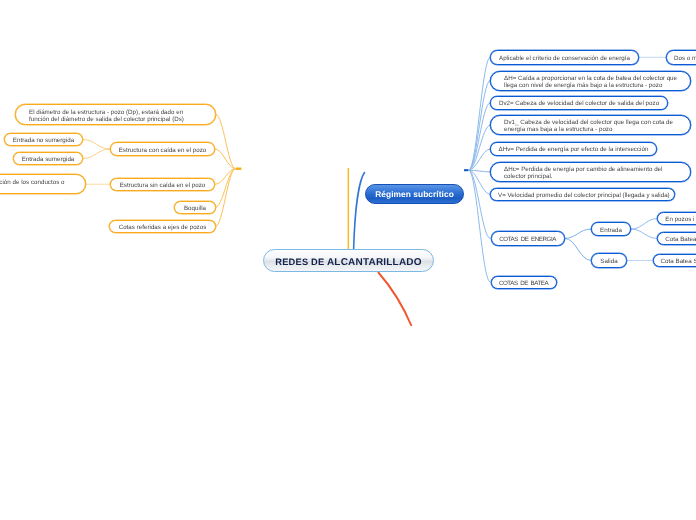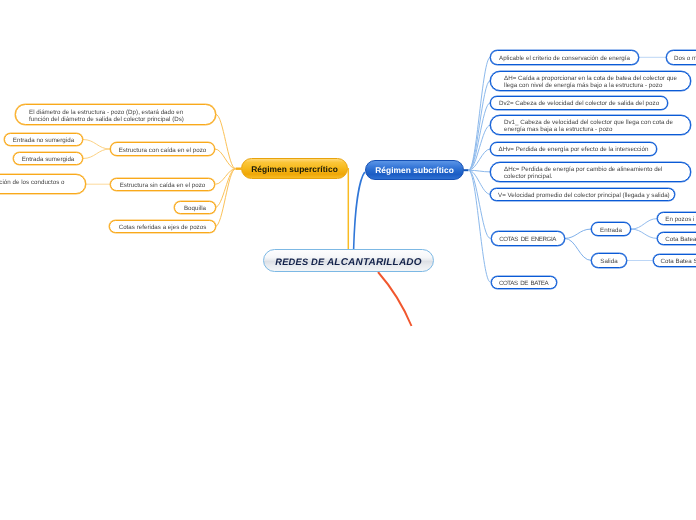--- a/index.html
+++ b/index.html
@@ -20,30 +20,30 @@
   .leaf.o{border:1.5px solid #f9a91a;box-shadow:0 0 0 0.5px rgba(249,169,26,0.75);}
   .leaf .txt{font-size:6.2px;color:#454545;line-height:7.6px;font-weight:500;
              letter-spacing:0.02px;padding:2.8px 7px 0 7px;}
   .leaf.nw .txt{white-space:nowrap;}
   .leaf.ml .txt{text-align:left;padding:2.8px 6px 0 13px;line-height:7.1px;}
 
   
   .branch{border-radius:999px;z-index:4;justify-content:center;}
   .branch .txt{font-weight:bold;white-space:nowrap;width:auto;}
   .branch.sub{background:linear-gradient(to bottom,#5b95e6 0%,#3b7bda 30%,#2468cc 55%,#1c5dc4 75%,#2d70d2 100%);
-              border:1px solid #1550b4;}
+              border:1px solid #1550b4;margin-top:24px;}
   .branch.sub .txt{color:#ffffff;font-size:8.4px;letter-spacing:0.05px;}
   .branch.sup{background:linear-gradient(to bottom,#ffd978 0%,#fbc63a 18%,#f7bb1f 45%,#efa707 80%,#f7bc24 100%);
               border:1px solid #e8a30c;}
   .branch.sup .txt{color:#1a1a08;font-size:8.4px;letter-spacing:0.05px;}
 
   
   #center{border-radius:999px;border:1.8px solid #7cb8e4;
           background:linear-gradient(to bottom,#fdfdfe 0%,#f6f7f9 35%,#e7eaee 48%,#dcdfe5 54%,#e7eaee 72%,#f3f5f7 100%);
-          z-index:6;justify-content:center;font-style:italic;}
+          z-index:6;justify-content:center;}
   #center .txt{color:#13224a;font-weight:bold;white-space:nowrap;width:auto;}
   #center .s1{font-size:9.3px;letter-spacing:0.2px;}
   #center .s2{font-size:10px;letter-spacing:0.2px;}
 
   
   #note{border-radius:999px;
         background:linear-gradient(to bottom,#ea7a54 0%,#e26b42 40%,#d9562b 62%,#de6036 85%,#e36b41 100%);
         border-top:1.4px solid #f1522a;z-index:5;}
   #note .txt{color:#ffffff;font-size:7.9px;font-weight:bold;line-height:8.45px;
              text-align:left;padding:2.4px 0 0 16.7px;letter-spacing:0.02px;
@@ -161,23 +161,20 @@
   <span class="txt">Salida</span>
 </div>
 <div class="node leaf b nw" style="left:652.6px;top:254.1px;width:66px;height:13.1px;">
   <span class="txt" style="text-align:left;">Cota Batea S</span>
 </div>
 
 <div class="node leaf b nw" style="left:490.6px;top:275.5px;width:66px;height:13.2px;">
   <span class="txt" style="letter-spacing:-0.45px;word-spacing:1.4px;">COTAS DE BATEA</span>
 </div>
 
-<div class="node branch sup" style="left:241px;top:158px;width:107px;height:21px;">
-  <span class="txt">Régimen supercrítico</span>
-</div>
 <div class="node branch sub" style="left:365px;top:160px;width:99px;height:20px;">
   <span class="txt">Régimen subcrítico</span>
 </div>
 
 <div class="node" id="center" style="left:263px;top:249px;width:171px;height:23px;">
   <span class="txt"><span class="s1">REDES DE</span><span class="s2" style="margin-left:2.5px;">ALCANTARILLADO</span></span>
 </div>
 
 
 </div>

